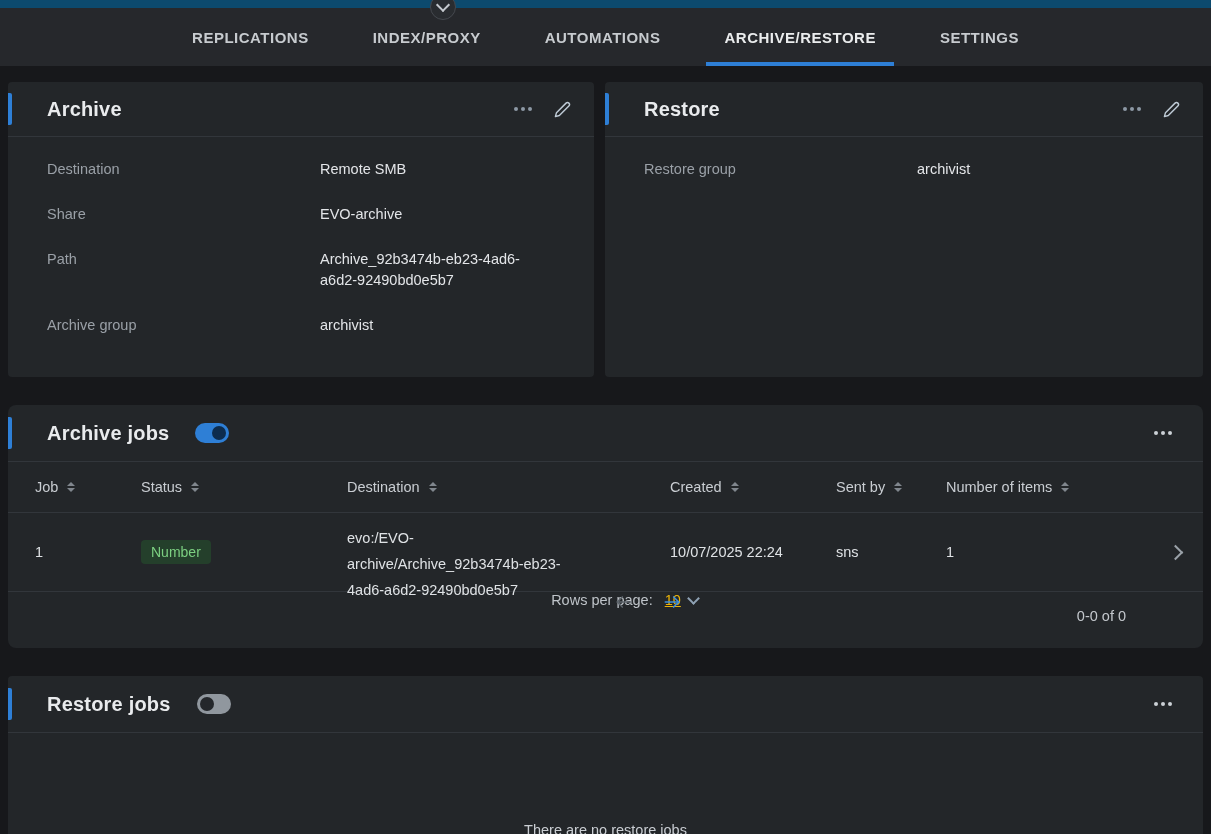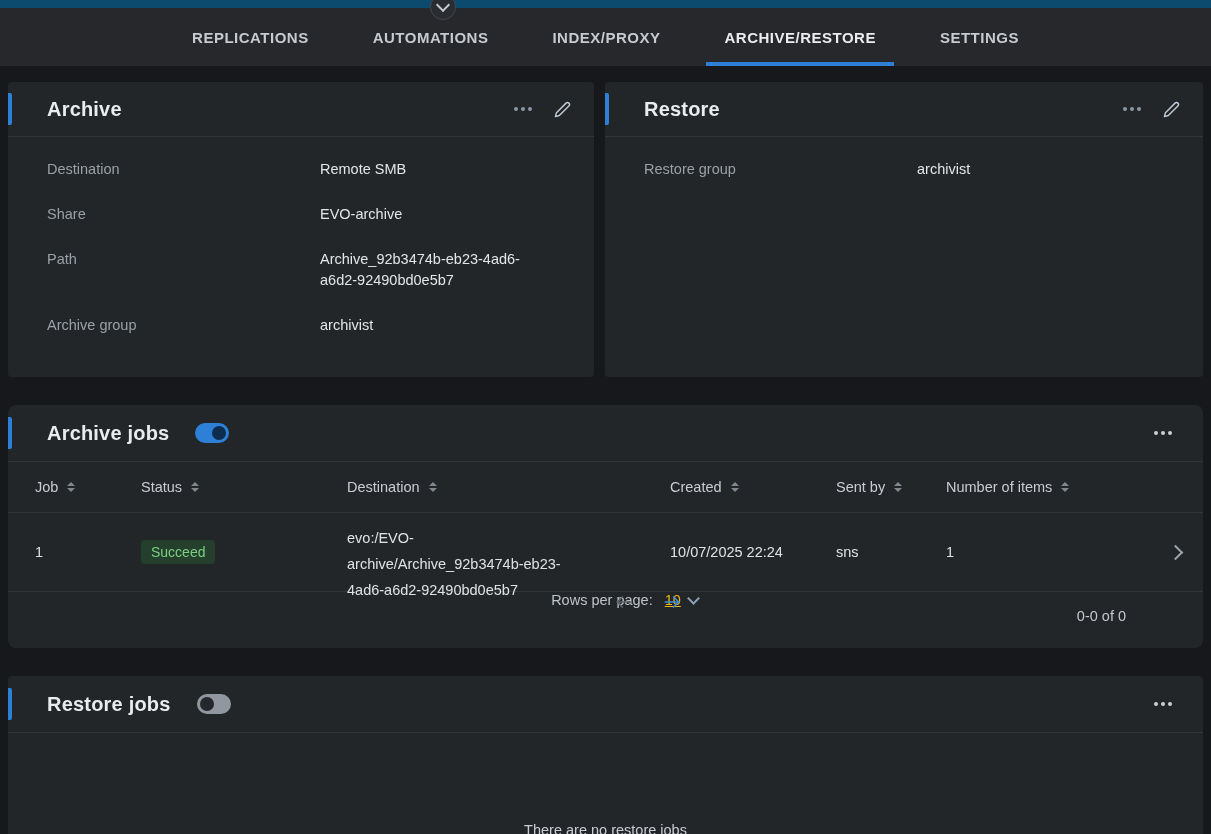--- a/index.html
+++ b/index.html
@@ -87,22 +87,22 @@
   .empty{position:absolute;left:0;right:0;top:146px;text-align:center;color:#c9cdd2;font-size:14.5px;}
 </style>
 </head>
 <body>
 
 <div class="page">
 
   <header class="topbar">
     <nav class="tabs">
       <div class="tab">REPLICATIONS</div>
+      <div class="tab">INDEX/PROXY</div>
       <div class="tab">AUTOMATIONS</div>
-      <div class="tab">INDEX/PROXY</div>
       <div class="tab active">ARCHIVE/RESTORE</div>
       <div class="tab">SETTINGS</div>
     </nav>
     <button class="collapse-btn">
       <span class="chev-down"></span>
     </button>
   </header>
 
   <div class="cards-row">
 
@@ -233,21 +233,21 @@
             <b class="up"></b>
             <b class="dn"></b>
           </span>
       </div>
       <div class="cell c-action"></div>
     </div>
 
     <div class="trow">
       <div class="cell c-job">1</div>
       <div class="cell c-status">
-        <span class="badge">Succeed</span>
+        <span class="badge">Number</span>
       </div>
       <div class="cell c-dest">
         <span class="dest-text">evo:/EVO-archive/Archive_92b3474b-eb23-4ad6-a6d2-92490bd0e5b7</span>
       </div>
       <div class="cell c-created">10/07/2025 22:24</div>
       <div class="cell c-sent">sns</div>
       <div class="cell c-items">1</div>
       <div class="cell c-action">
         <button class="icon-btn">
           <span class="chev-right"></span>

